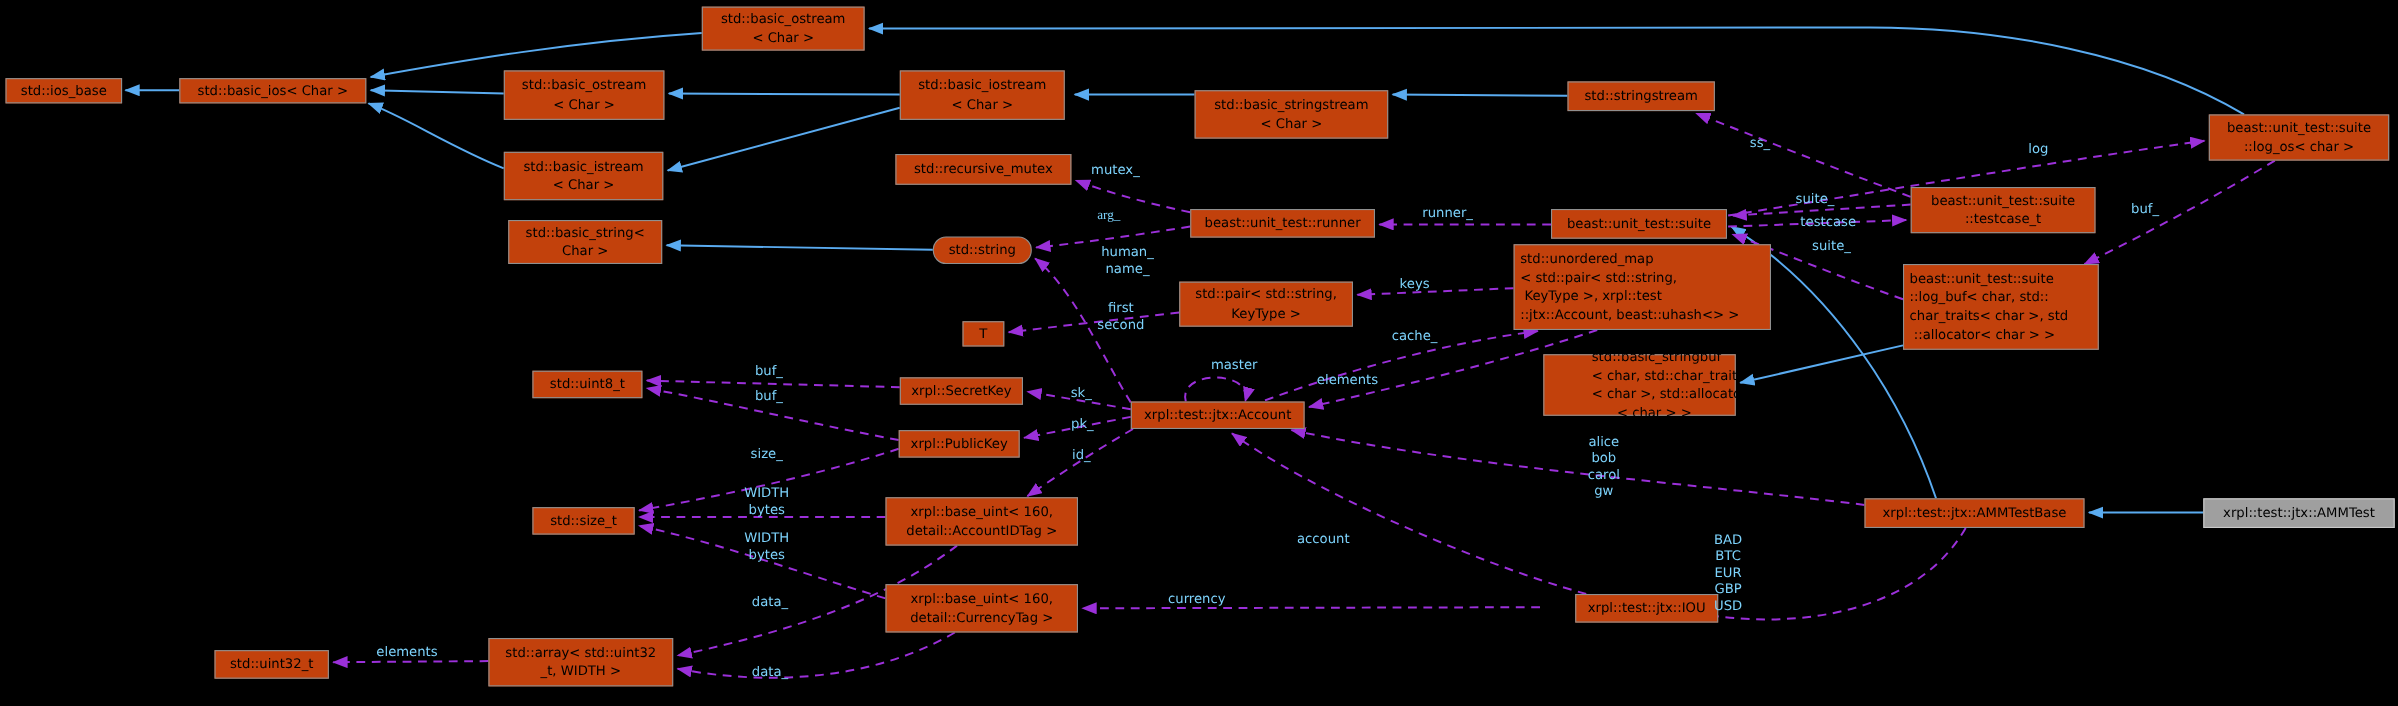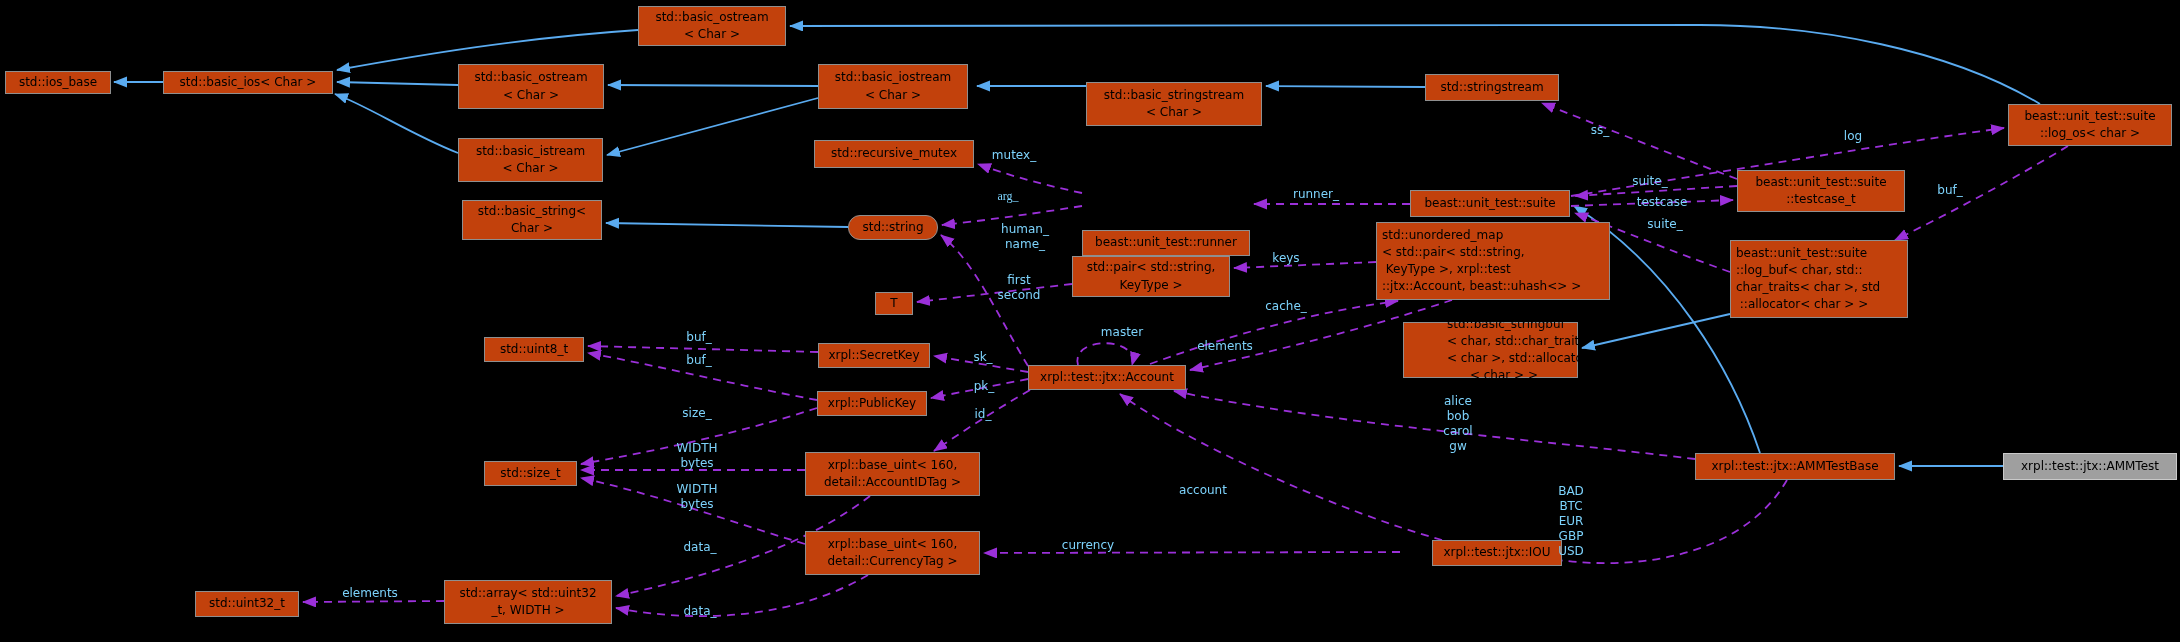--- a/index.html
+++ b/index.html
@@ -84,21 +84,21 @@
   <div class="node" style="left:458px;top:64px;width:146px;height:45px;">std::basic_ostream
 &lt; Char &gt;</div>
   <div class="node" style="left:818px;top:64px;width:150px;height:45px;">std::basic_iostream
 &lt; Char &gt;</div>
   <div class="node" style="left:1086px;top:64px;width:176px;height:44px;margin-top:18px;">std::basic_stringstream
 &lt; Char &gt;</div>
   <div class="node" style="left:1425px;top:74px;width:134px;height:27px;">std::stringstream</div>
   <div class="node" style="left:458px;top:138px;width:145px;height:44px;">std::basic_istream
 &lt; Char &gt;</div>
   <div class="node" style="left:814px;top:140px;width:160px;height:28px;">std::recursive_mutex</div>
-  <div class="node" style="left:1082px;top:190px;width:168px;height:26px;margin-top:40px;">beast::unit_test::runner</div>
+  <div class="node" style="left:1082px;top:190px;width:168px;height:26px;">beast::unit_test::runner</div>
   <div class="node" style="left:1410px;top:190px;width:160px;height:27px;">beast::unit_test::suite</div>
   <div class="node" style="left:1737px;top:170px;width:168px;height:42px;">beast::unit_test::suite
 ::testcase_t</div>
   <div class="node" style="left:2008px;top:104px;width:164px;height:42px;">beast::unit_test::suite
 ::log_os&lt; char &gt;</div>
   <div class="node" style="left:462px;top:200px;width:140px;height:40px;">std::basic_string&lt;
 Char &gt;</div>
   <div class="node" style="left:848px;top:215px;width:90px;height:25px;border-radius:12px;">std::string</div>
   <div class="node" style="left:875px;top:292px;width:38px;height:23px;">T</div>
   <div class="node left" style="left:1376px;top:222px;width:234px;height:78px;">std::unordered_map

